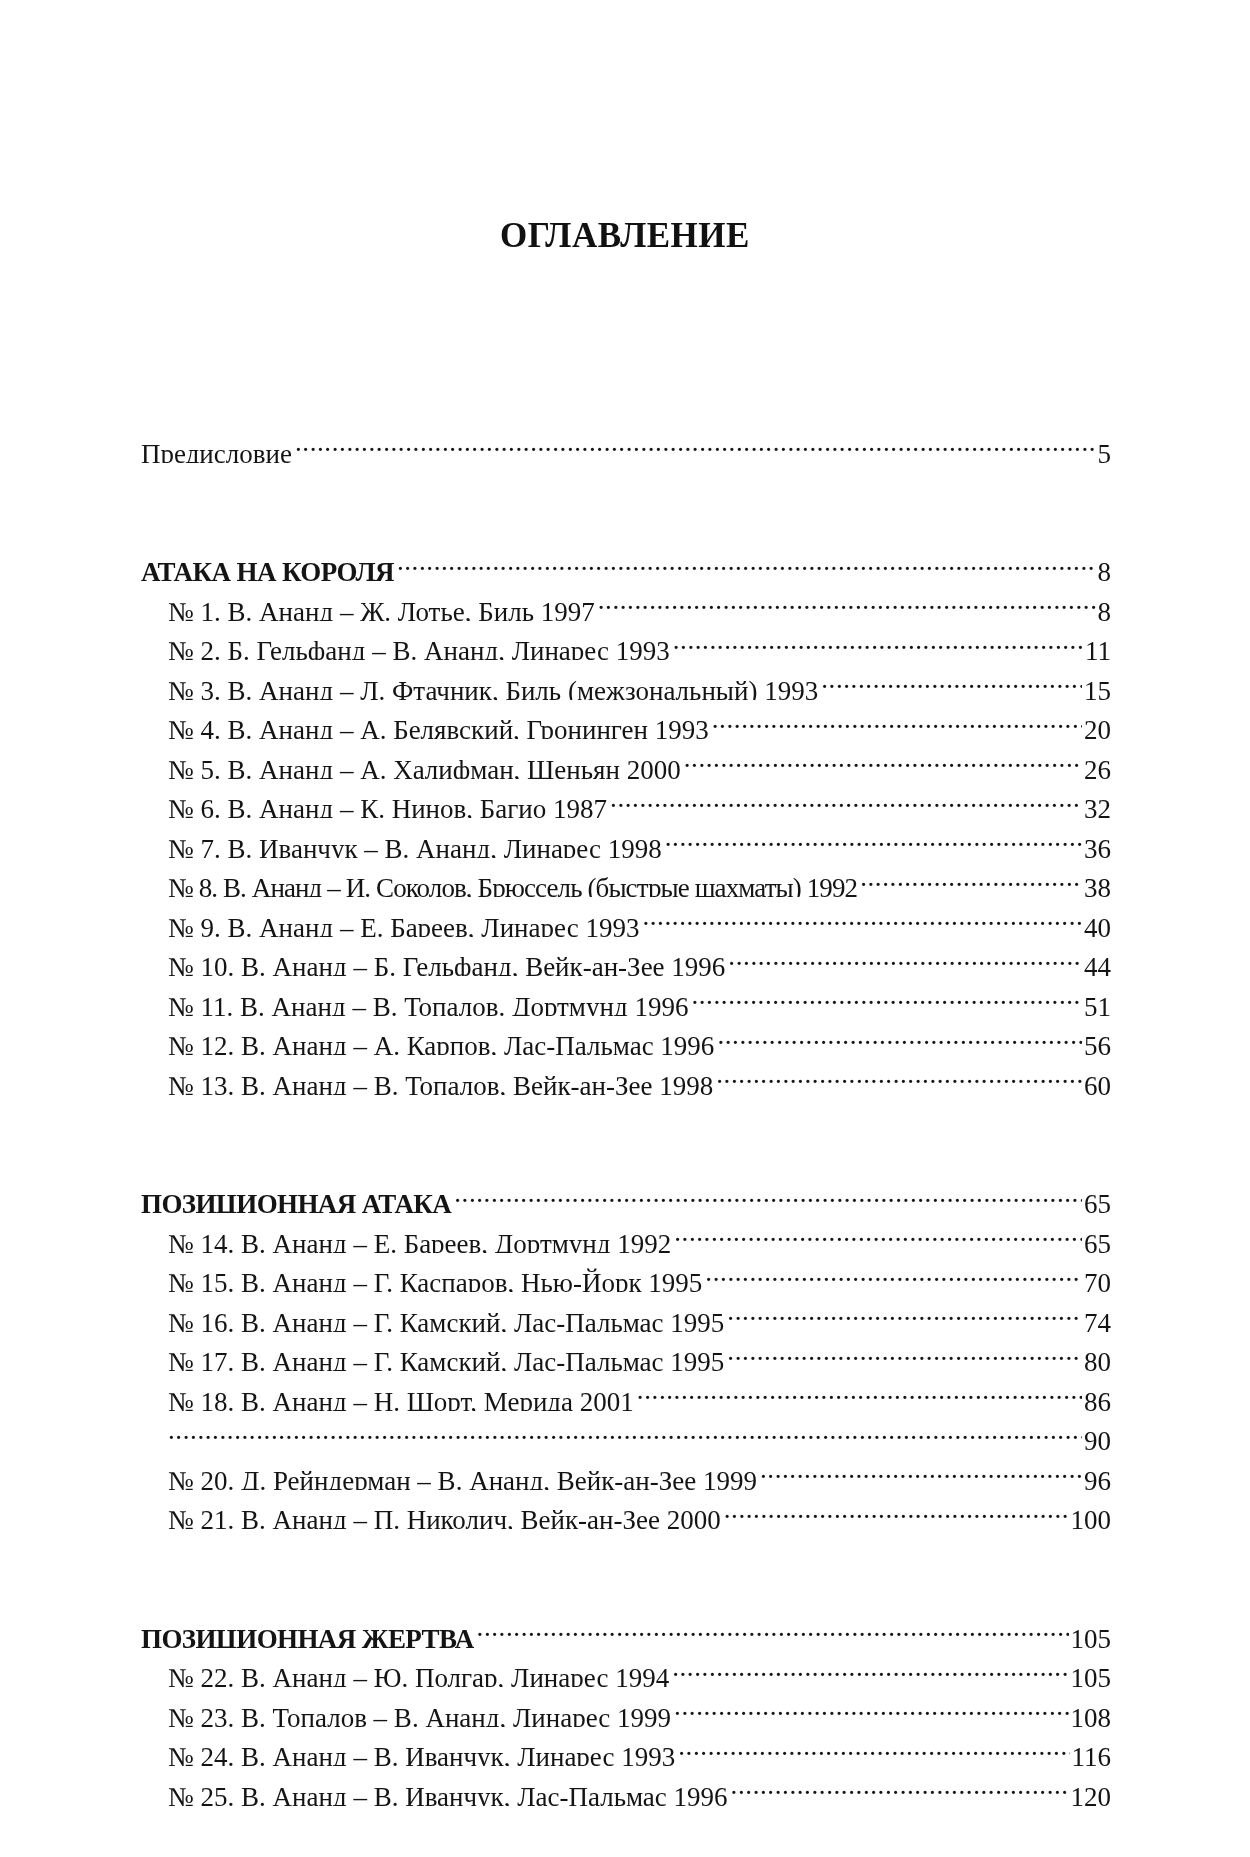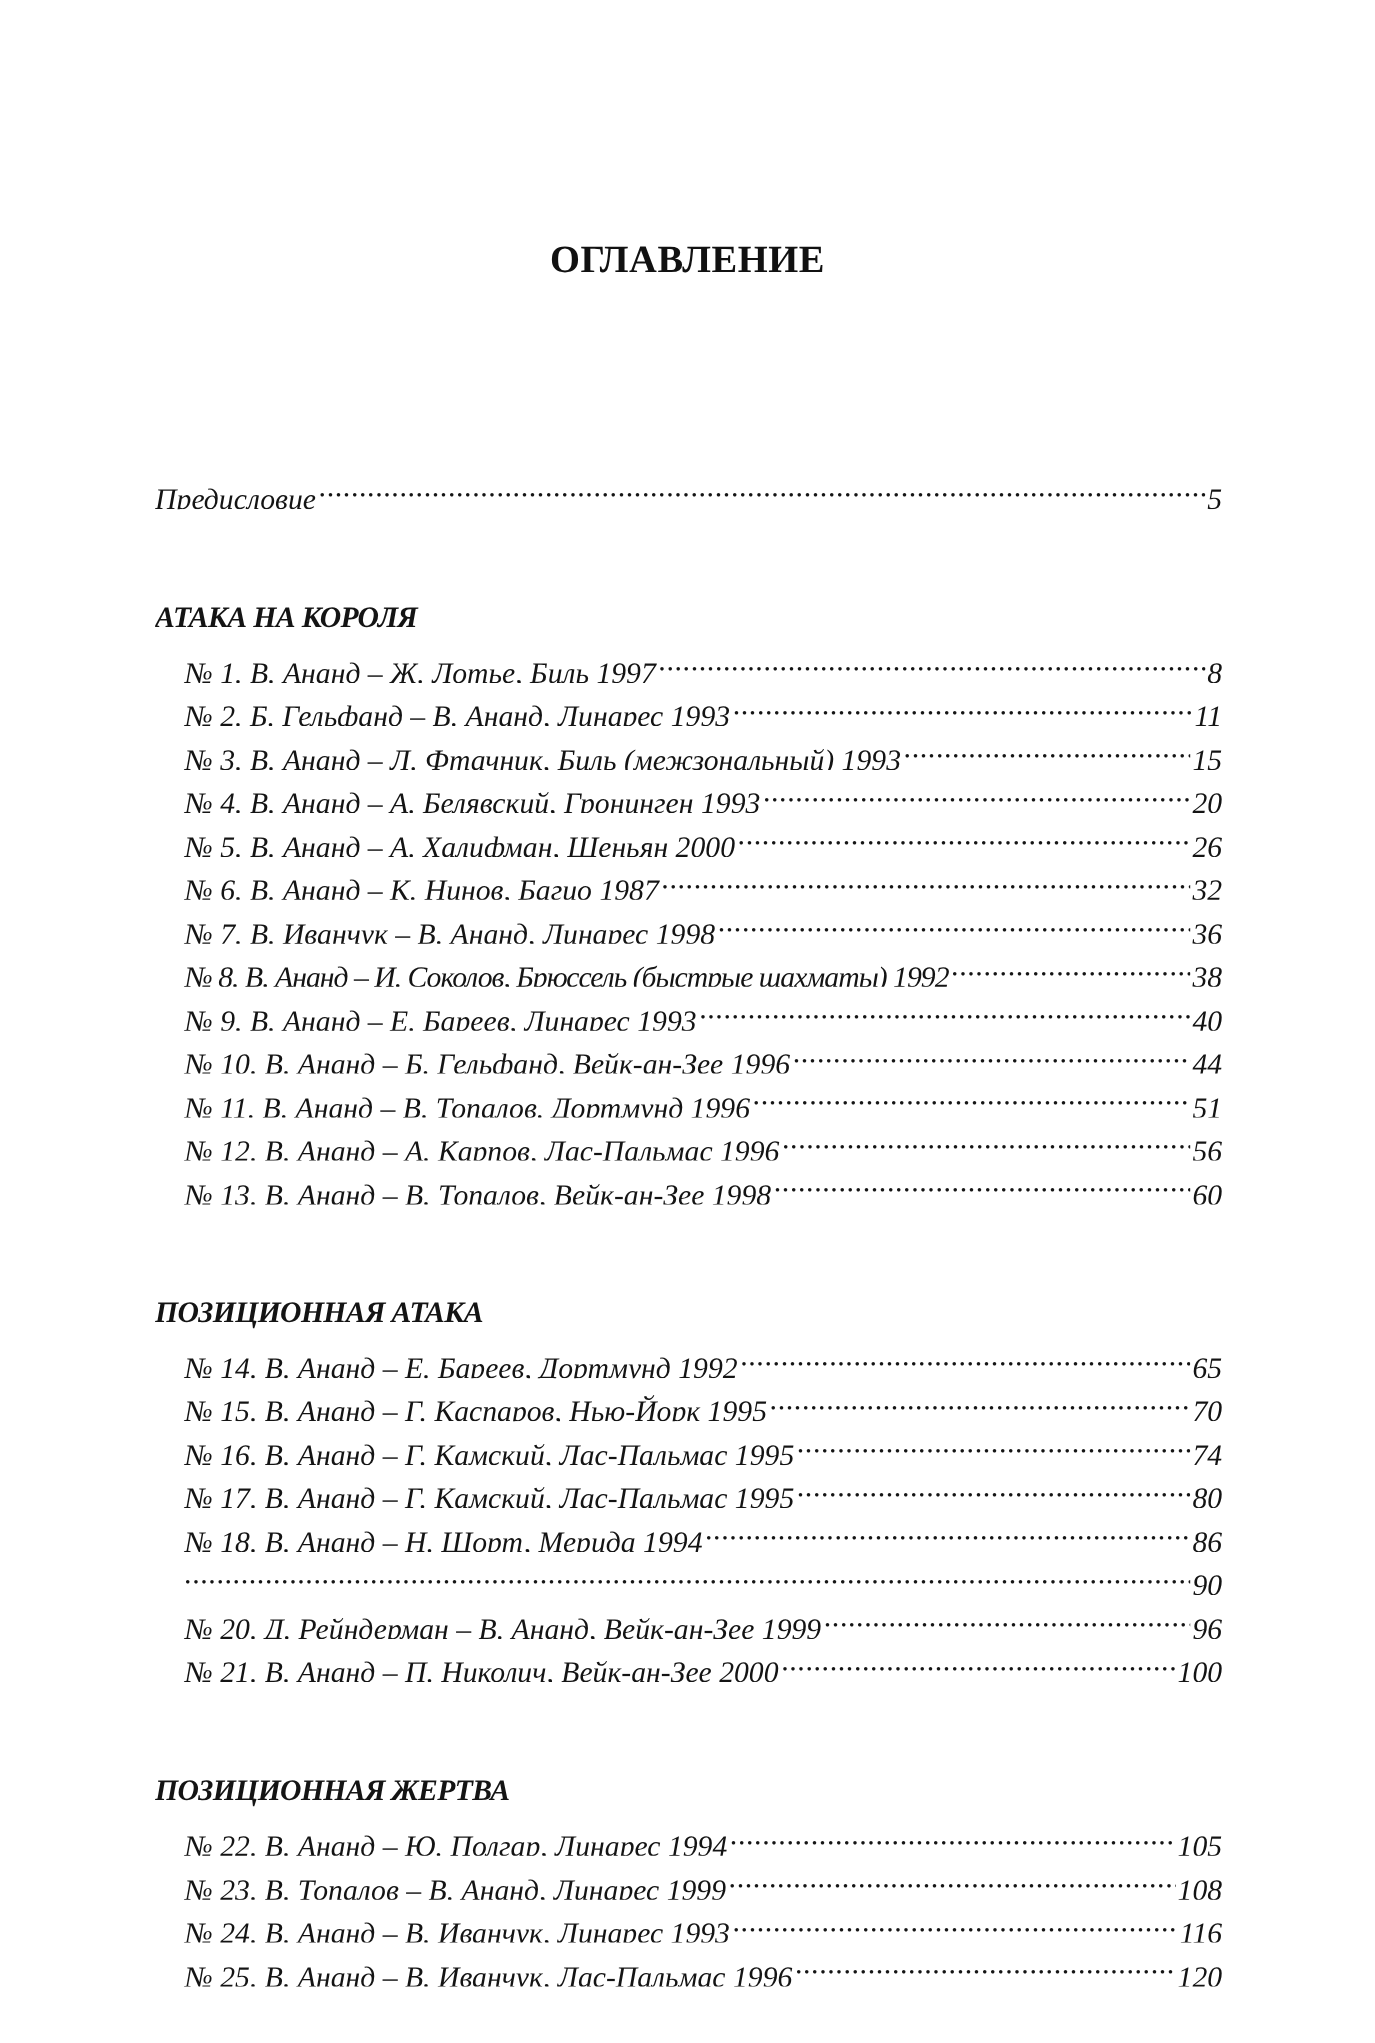--- a/index.html
+++ b/index.html
@@ -26,21 +26,20 @@
     line-height: 44px;
     letter-spacing: 0.5px;
     margin: 0;
     color: #111111;
   }
   .toc {
     position: absolute;
     left: 141px;
     top: 423px;
     width: 970px;
-    font-style: italic;
   }
   .row {
     display: flex;
     align-items: baseline;
     height: 39.5px;
     line-height: 39.5px;
     font-size: 27px;
     white-space: nowrap;
     overflow: hidden;
   }
@@ -63,21 +62,20 @@
     white-space: nowrap;
   }
   .row .page {
     flex: 0 0 auto;
     padding-left: 2px;
     text-align: right;
   }
   .row.heading {
     font-weight: bold;
     letter-spacing: -0.6px;
-    flex-direction: column;
   }
   .row.heading .leader::before { font-weight: normal; letter-spacing: 0.6px; }
   .row.heading .page { font-weight: normal; letter-spacing: 0; }
   .row.entry {
     padding-left: 27px;
   }
   .row.condensed .label { letter-spacing: -0.9px; }
   .gap-2 { height: 79px; }
   .section-block { }
 </style>
@@ -191,21 +189,21 @@
         <span class="label">№ 16. В. Ананд – Г. Камский, Лас-Пальмас 1995</span>
         <span class="leader"></span>
         <span class="page">74</span>
       </div>
     <div class="row entry">
         <span class="label">№ 17. В. Ананд – Г. Камский, Лас-Пальмас 1995</span>
         <span class="leader"></span>
         <span class="page">80</span>
       </div>
     <div class="row entry">
-        <span class="label">№ 18. В. Ананд – Н. Шорт, Мерида 1994</span>
+        <span class="label">№ 18. В. Ананд – Н. Шорт, Мерида 2001</span>
         <span class="leader"></span>
         <span class="page">86</span>
       </div>
     <div class="row entry">
         <span class="leader"></span>
         <span class="page">90</span>
       </div>
     <div class="row entry">
         <span class="label">№ 20. Д. Рейндерман – В. Ананд, Вейк-ан-Зее 1999</span>
         <span class="leader"></span>

